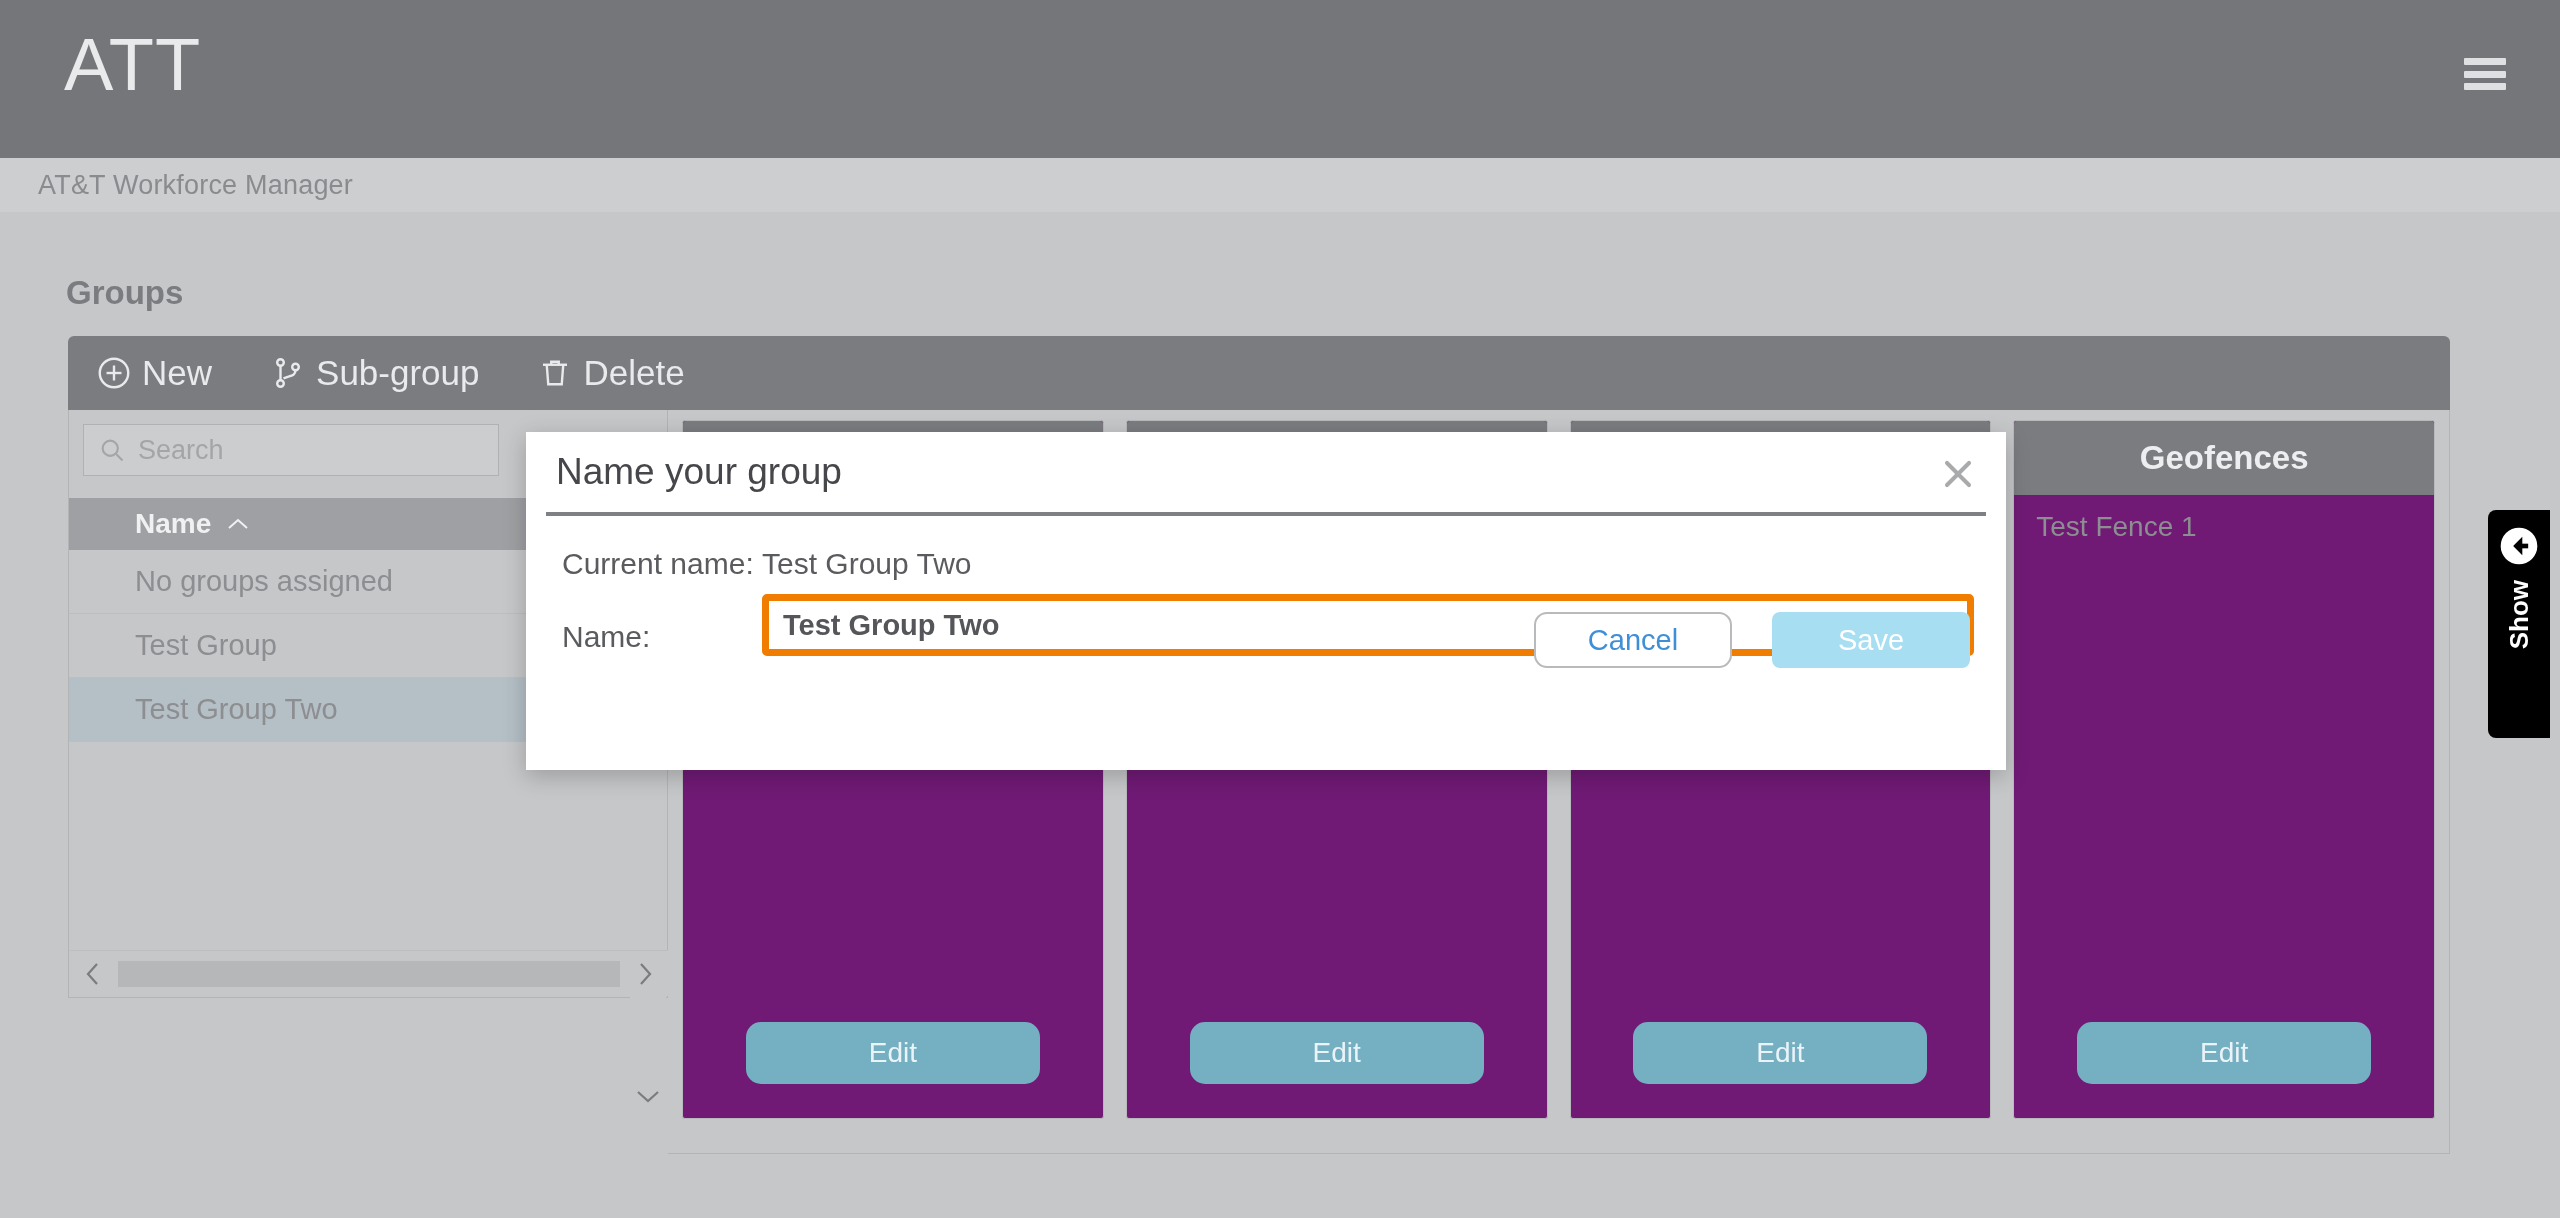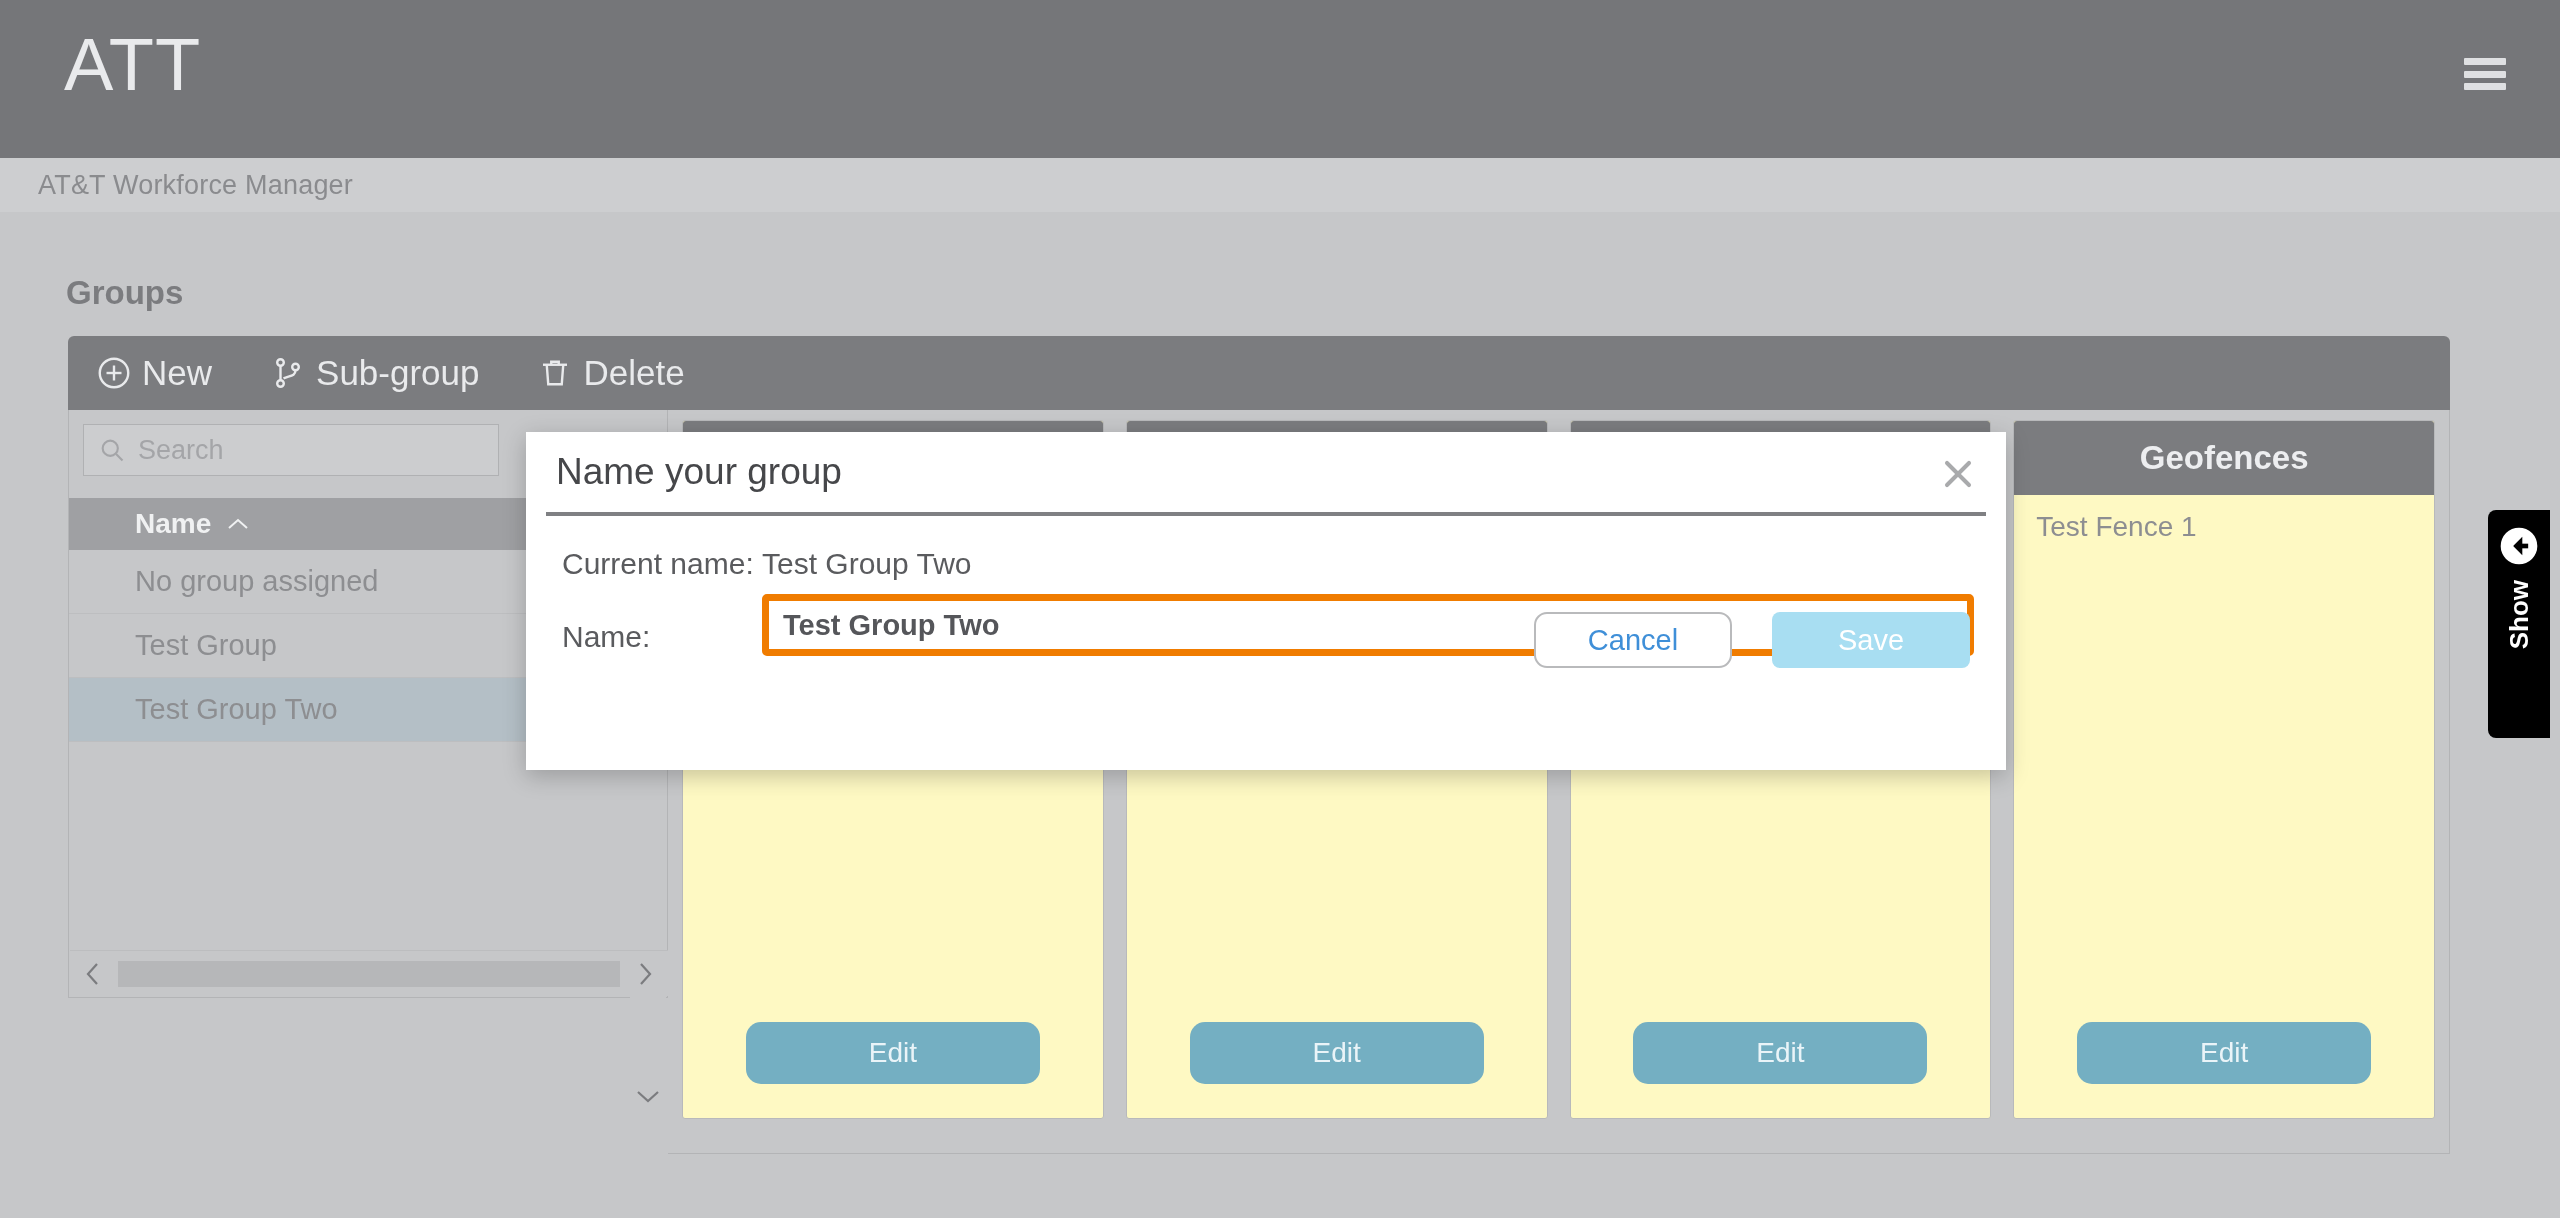--- a/index.html
+++ b/index.html
@@ -193,21 +193,21 @@
     background: #c6c7c9;
     border: 1px solid #b3b4b6;
     border-left: none;
     border-top: none;
     padding: 10px 14px 34px 14px;
     display: flex;
     gap: 22px;
   }
   .card {
     flex: 1;
-    background: #fef9c3;
+    background: #701a75;
     border: 1px solid #b8b9bb;
     border-radius: 3px;
     position: relative;
     display: flex; flex-direction: column;
   }
   .card-head {
     height: 74px;
     background: #7b7c7f;
     border-radius: 3px 3px 0 0;
     display: flex; align-items: center; justify-content: center;
@@ -420,21 +420,21 @@
         <div class="col-head">
           <span class="col-head-label">Name</span>
           <span class="caret-up">
             <svg width="22" height="14" viewBox="0 0 22 14" fill="none" stroke="#f0f1f2" stroke-width="2">
               <polyline points="2,11 11,3 20,11"></polyline>
             </svg>
           </span>
         </div>
 
         <div class="row r0">
-          <span>No group assigned</span>
+          <span>No groups assigned</span>
         </div>
 
         <div class="row r1">
           <span>Test Group</span>
         </div>
 
         <div class="row r2">
           <span>Test Group Two</span>
           <span class="pencil">
             <svg width="32" height="32" viewBox="0 0 24 24" fill="none" stroke="#8d8e91" stroke-width="1.6">

